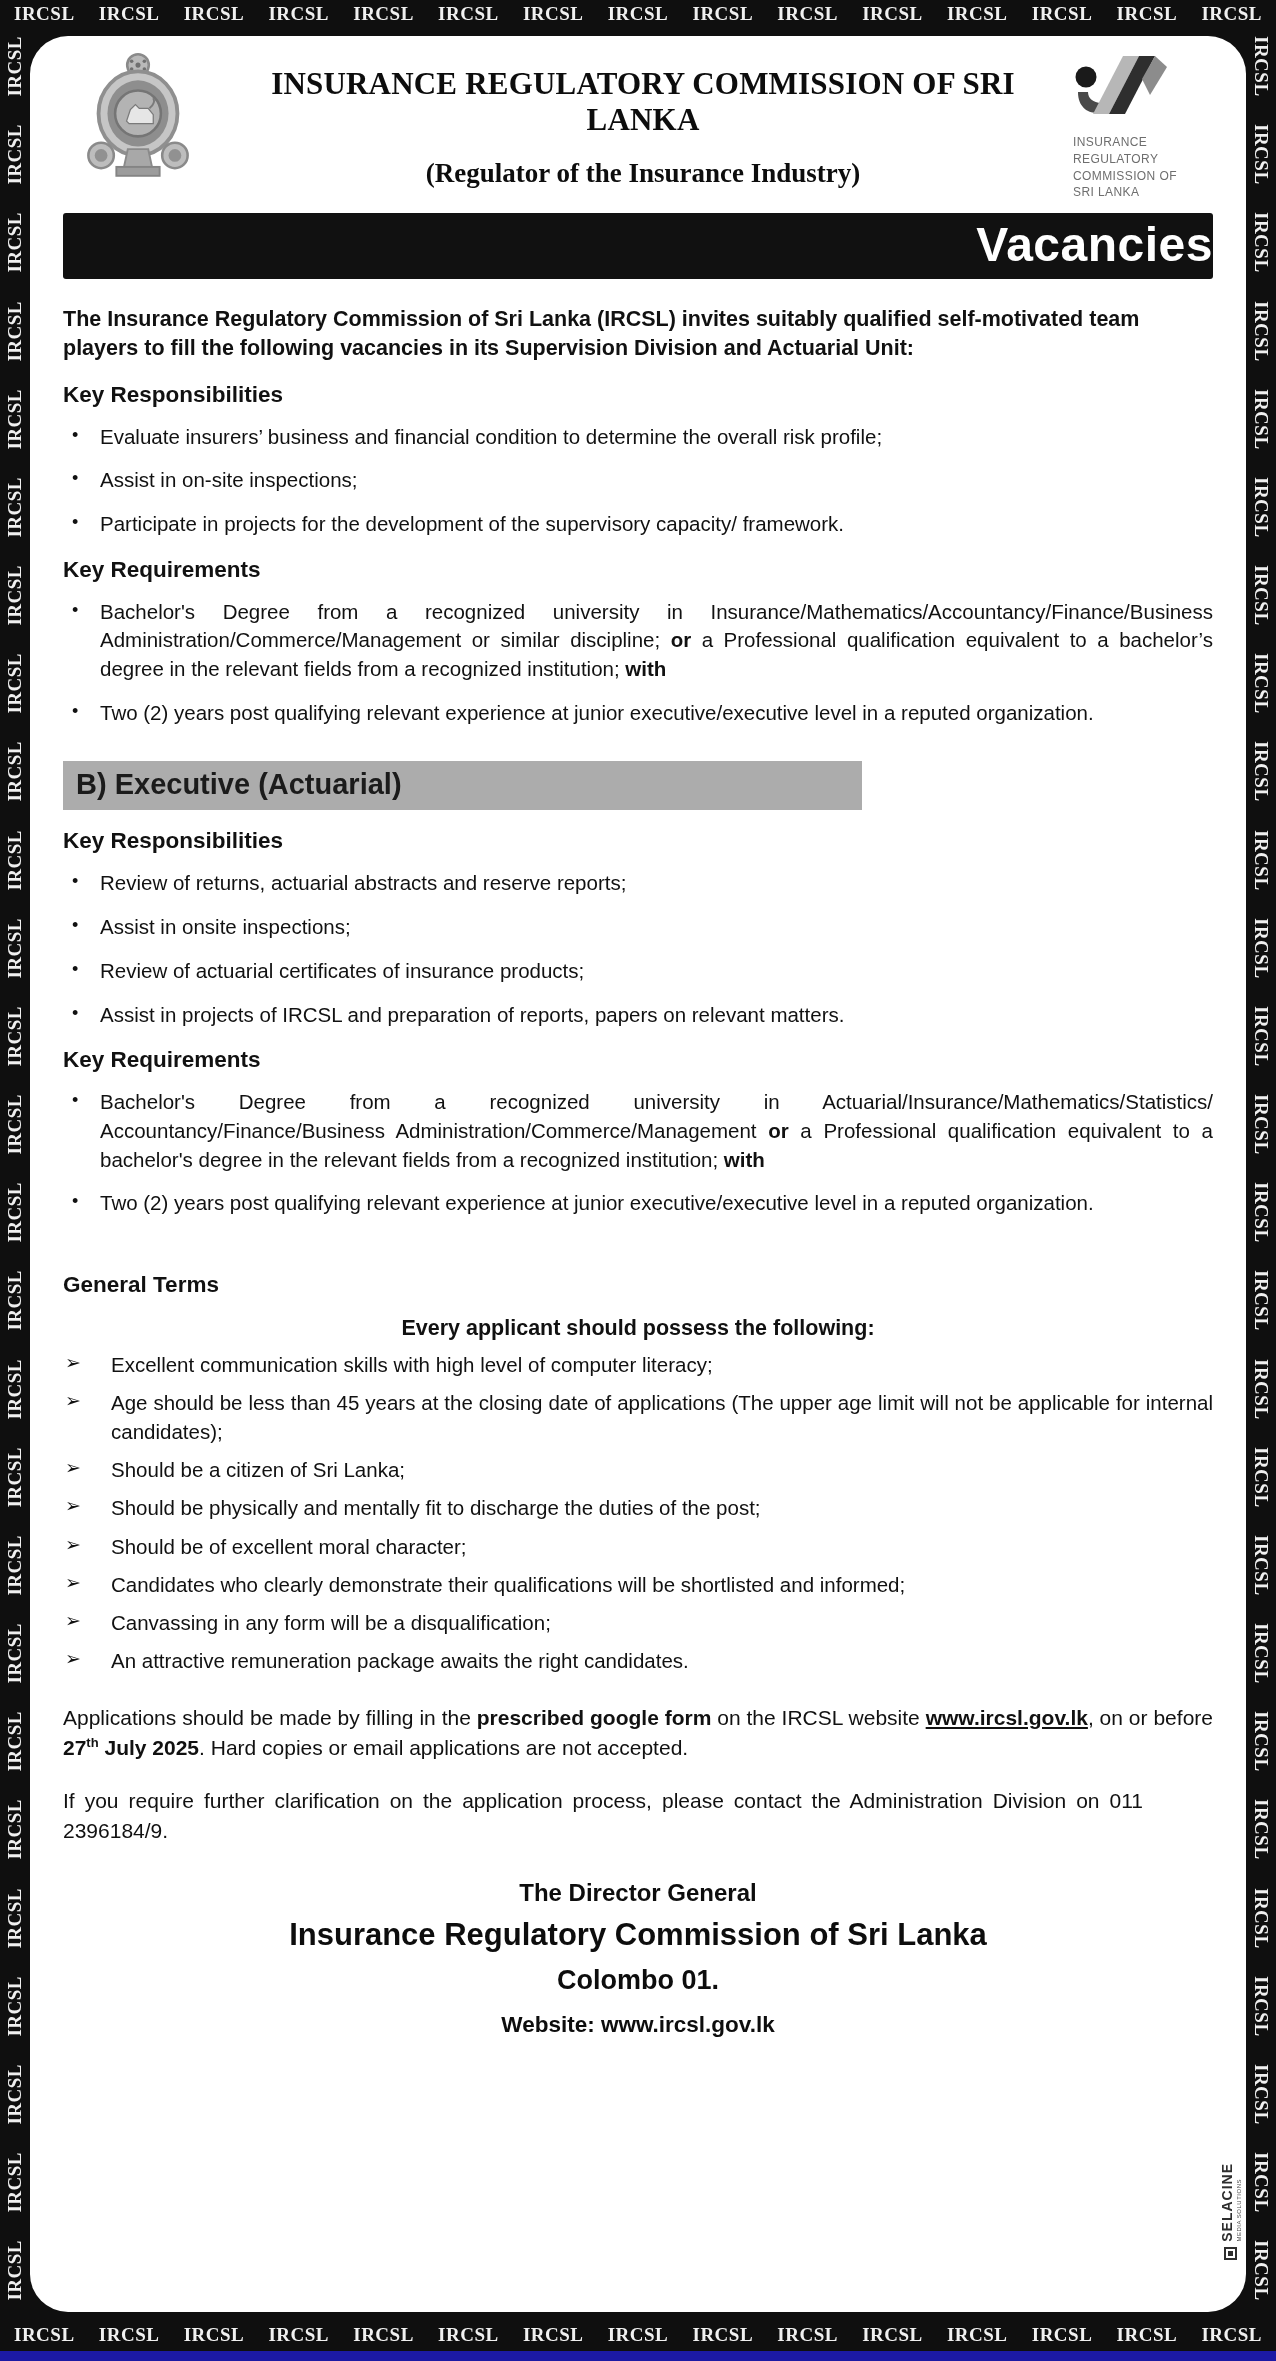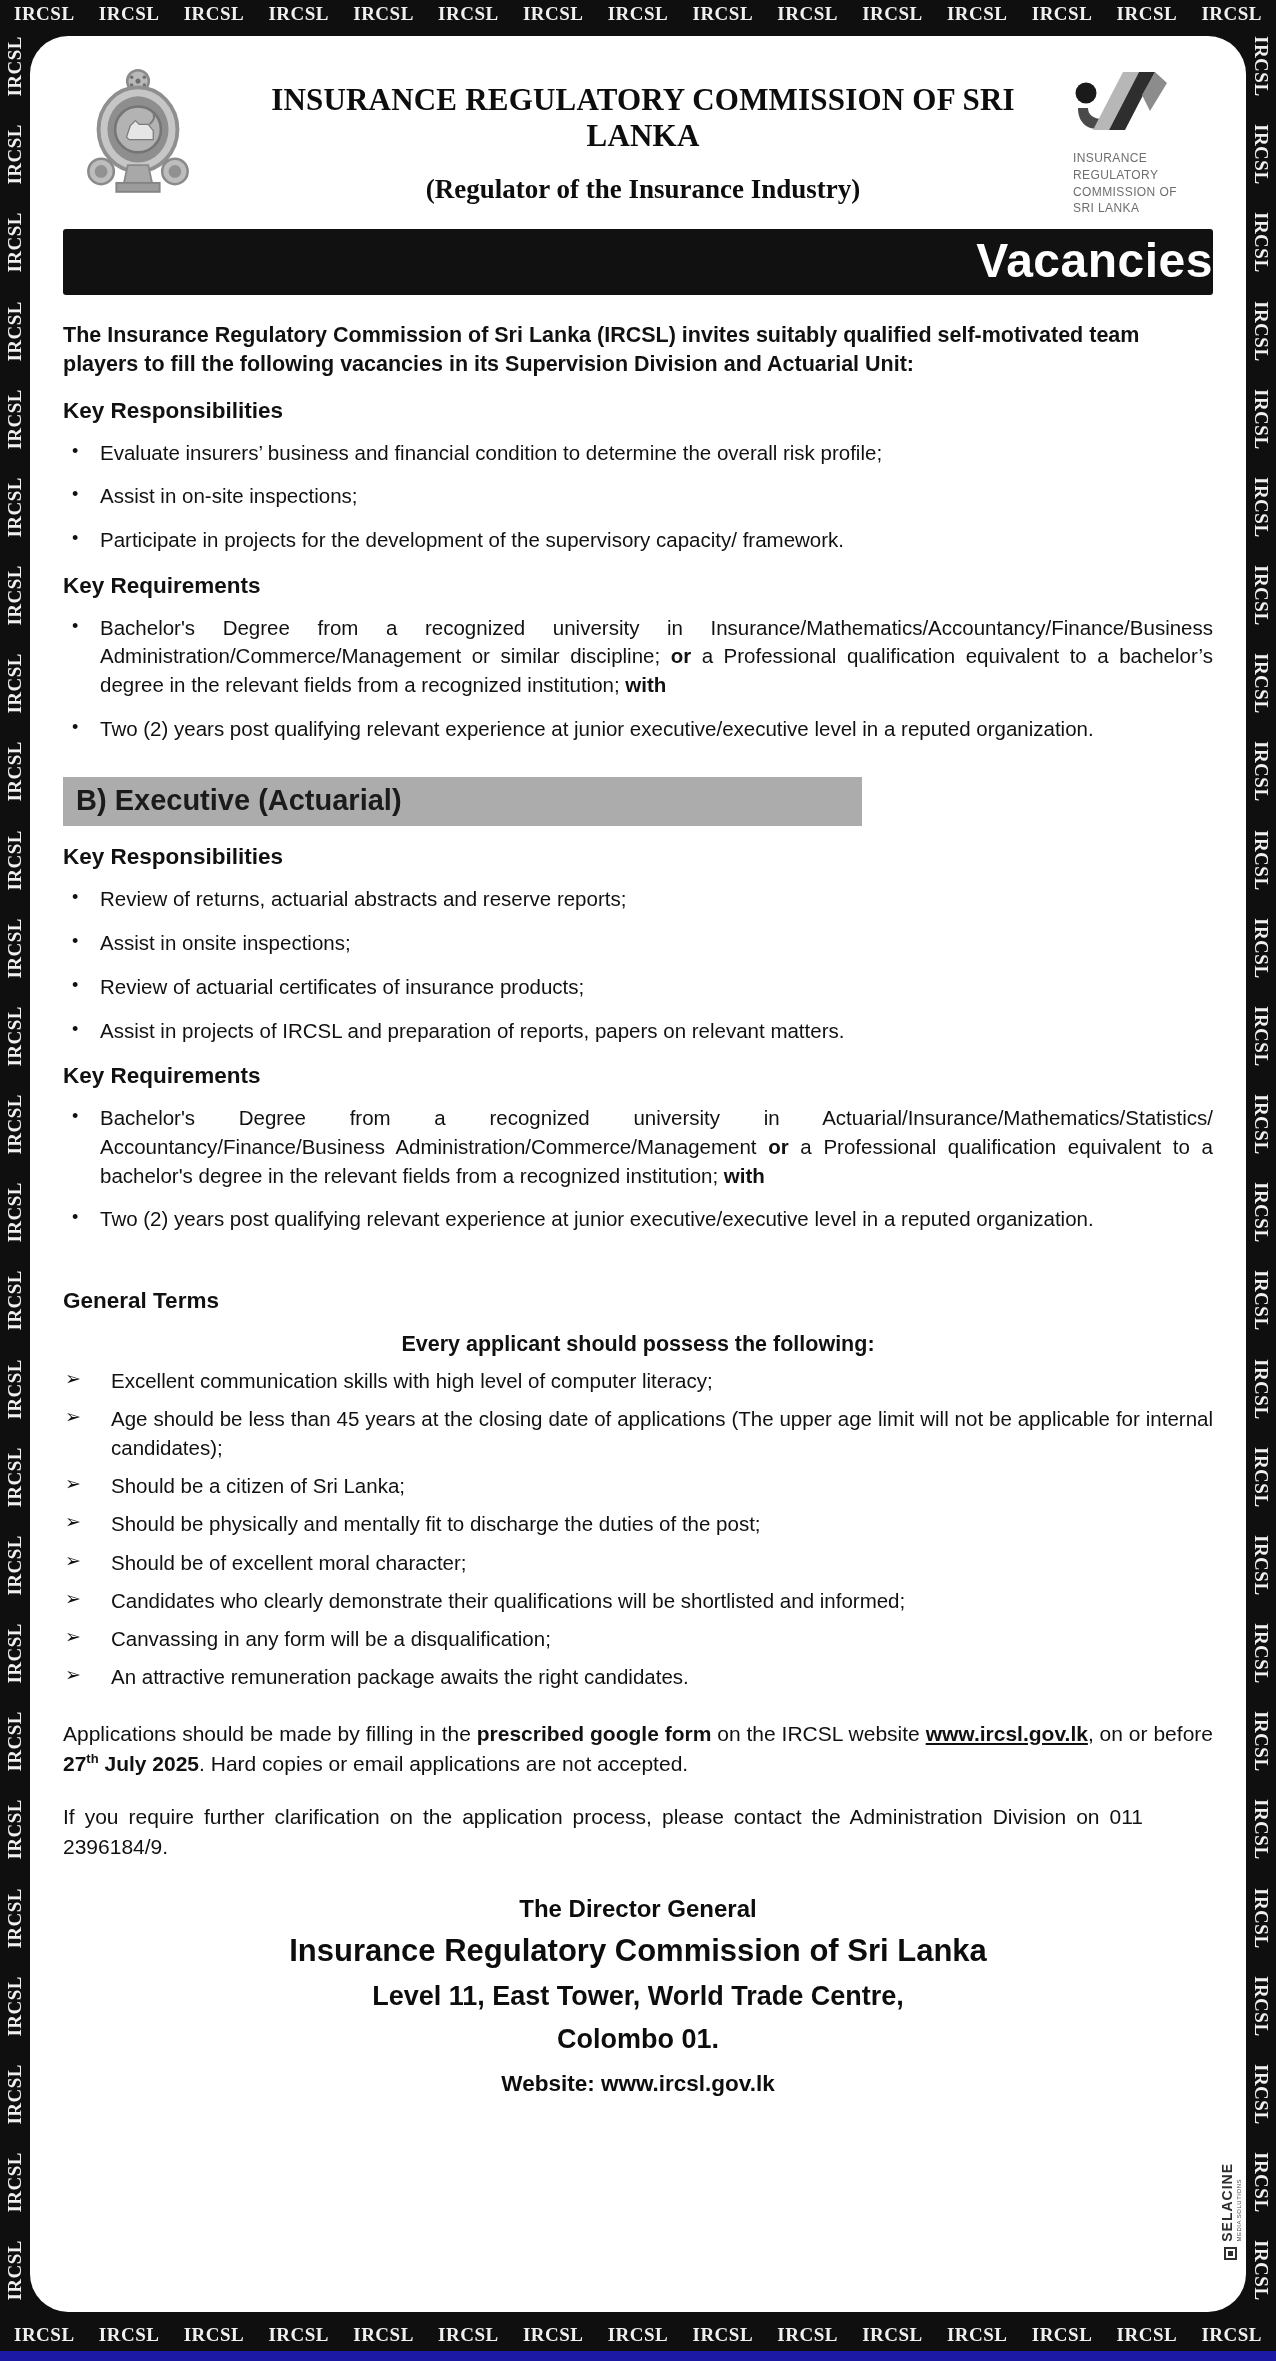--- a/index.html
+++ b/index.html
@@ -33,21 +33,21 @@
   .border-col span { writing-mode:vertical-rl; letter-spacing:0.5px; }
   .border-col.left span { transform:rotate(180deg); }
   .blue-strip {
     position:absolute; left:0; right:0; bottom:0; height:10px;
     background:#1c19a5;
   }
   
   .sheet {
     position:absolute; top:36px; left:30px; right:30px; bottom:49px;
     background:#ffffff; border-radius:38px;
-    padding:24px 33px 0 33px;
+    padding:8px 33px 0 33px;
   }
   
   .doc-header { display:flex; align-items:flex-start; }
   .emblem { width:150px; flex:0 0 150px; text-align:center; padding-top:8px; }
   .head-text {
     flex:1; text-align:center;
     font-family:"Liberation Serif", serif; font-weight:bold; color:#0d0d0d;
   }
   .org-name { font-size:31px; margin-top:22px; letter-spacing:0.2px; }
   .tagline  { font-size:27px; margin-top:20px; }
@@ -304,21 +304,20 @@
     <li><span class="marker">➢</span><span>Canvassing in any form will be a disqualification;</span></li>
     <li><span class="marker">➢</span><span>An attractive remuneration package awaits the right candidates.</span></li>
   </ul>
 
   <p class="para"><span>Applications should be made by filling in the </span><span class="b">prescribed google form</span><span> on the IRCSL website </span><span class="b u">www.ircsl.gov.lk</span><span>, on or before </span><span class="b">27</span><sup class="b sup">th</sup><span class="b"> July 2025</span><span>. Hard copies or email applications are not accepted.</span></p>
   <p class="para clarify">If you require further clarification on the application process, please contact the Administration Division on 011 2396184/9.</p>
 
   <div class="footer">
     <div class="f-signatory">The Director General</div>
     <div class="f-org">Insurance Regulatory Commission of Sri Lanka</div>
-    <div class="f-addr1">Level 11, East Tower, World Trade Centre,</div>
     <div class="f-addr2">Colombo 01.</div>
     <div class="f-web">Website: www.ircsl.gov.lk</div>
   </div>
 
   <div class="publisher">
     <div class="pub-texts">
       <span class="pub-name">SELACINE</span>
       <span class="pub-sub">MEDIA SOLUTIONS</span>
     </div>
     <span class="pub-icon"></span>

